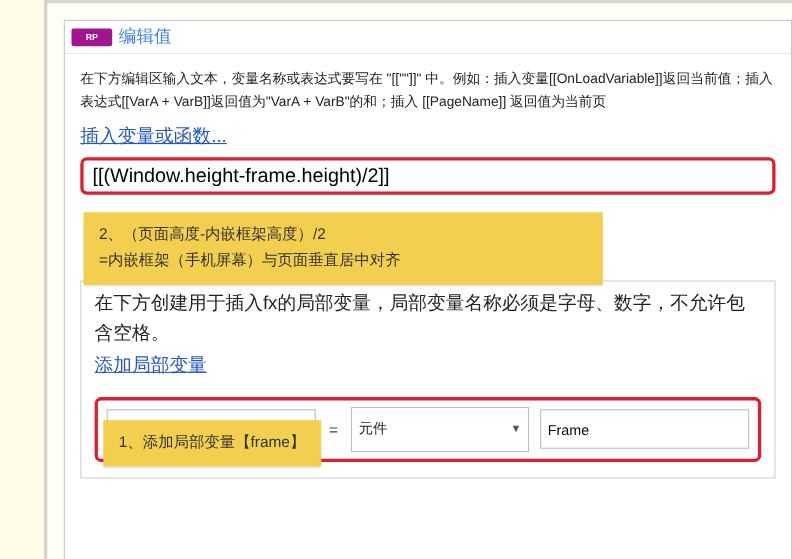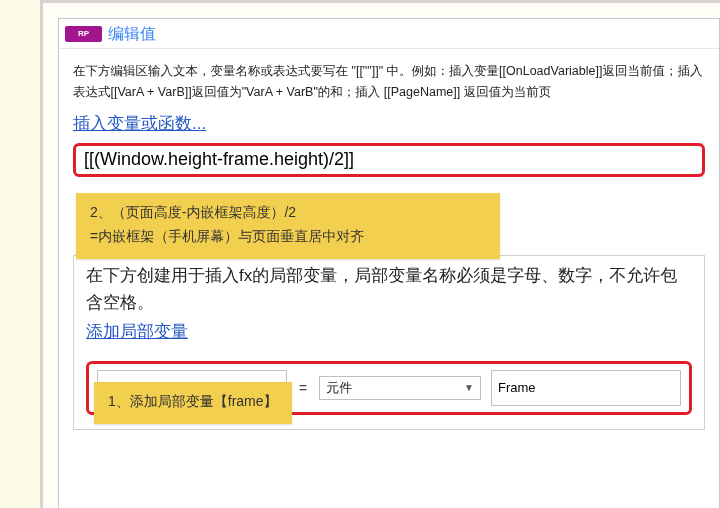--- a/index.html
+++ b/index.html
@@ -88,21 +88,21 @@
   .annotation {
     position: absolute;
     background: #f2cf4e;
     color: #333;
     font-size: 14px;
     line-height: 1.7;
     padding: 8px 14px 10px 14px;
     box-shadow: 0 1px 2px rgba(0,0,0,0.15);
   }
   .anno1 {
-    left: 76px; top: 193px; width: 424px;
+    left: 76px; top: 193px; width: 472px;
   }
   .anno2 {
     left: 94px; top: 382px;
   }
   .underpanel {
     border: 1px solid #d0d0d0;
     margin-top: 78px;
     background: #fff;
     padding: 0;
   }
@@ -133,21 +133,21 @@
     font-family: inherit;
     background:#fff;
   }
   .eq {
     font-size: 14px;
     color: #444;
     padding: 0 2px;
   }
   .dropdown {
     flex: 1.3;
-    height: 24px;
+    height: 41px;
     border: 1px solid #bfbfbf;
     display: flex;
     align-items: center;
     justify-content: space-between;
     padding: 0 6px;
     font-size: 13px;
     background: #fff;
     cursor: pointer;
   }
   .dropdown .chev {

